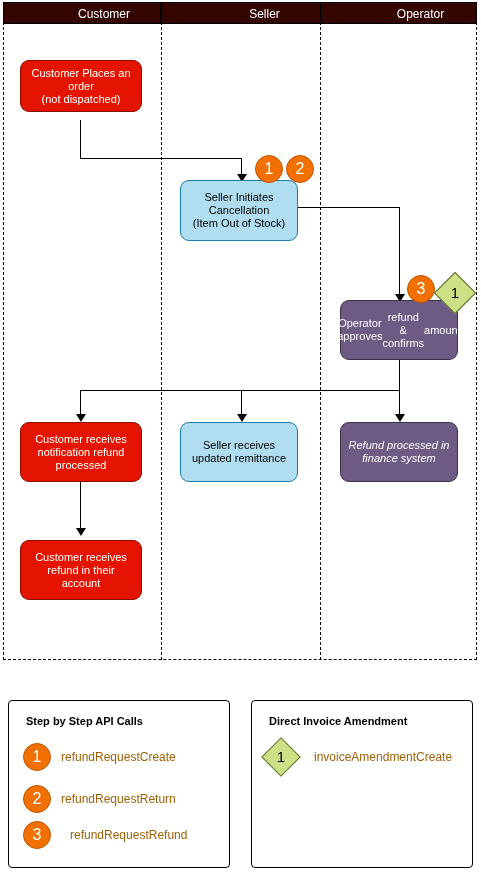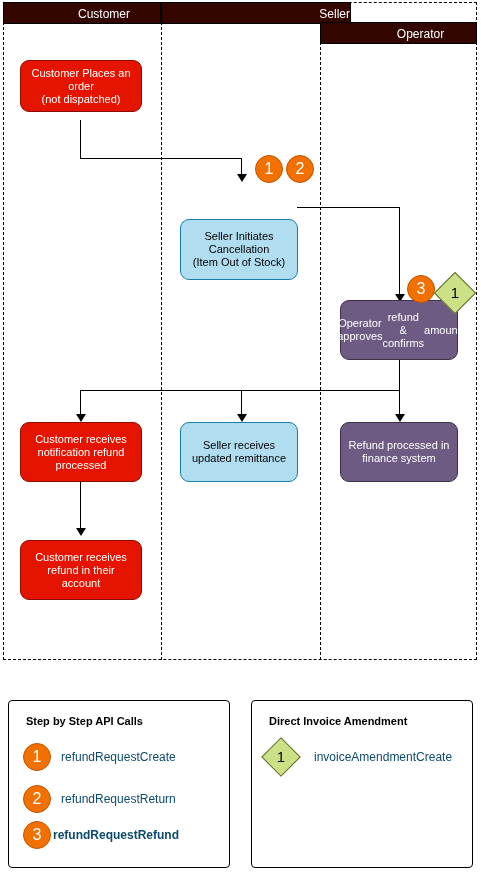--- a/index.html
+++ b/index.html
@@ -199,40 +199,40 @@
     color: #000000;
     font-size: 15px;
     transform: rotate(-45deg);
   }
   .legend-label {
     position: absolute;
     top: 0;
     height: 28px;
     line-height: 28px;
     font-size: 12px;
-    color: #0c4a6e;
+    color: #a16207;
     white-space: nowrap;
   }
 </style>
 </head>
 <body>
 
 <div id="swimlane">
 
   <div class="lane-border"></div>
   <div class="lane-divider" style="left:158px;"></div>
   <div class="lane-divider" style="left:317px;"></div>
 
   <div class="lane-head" style="left:0px;width:158px;">
     <span>Customer</span>
   </div>
-  <div class="lane-head" style="left:158px;width:190px;text-align:right;">
+  <div class="lane-head" style="left:158px;width:163px;">
     <span>Seller</span>
   </div>
-  <div class="lane-head" style="left:317px;width:157px;margin-top:20px;">
+  <div class="lane-head" style="left:317px;width:157px;">
     <span>Operator</span>
   </div>
 
   <div class="conn v" style="left:77px;top:118px;height:38px;"></div>
   <div class="conn h" style="left:77px;top:156px;width:162px;"></div>
   <div class="conn v" style="left:238px;top:156px;height:20px;"></div>
   <div class="arrow-down" style="left:234px;top:172px;"></div>
 
   <div class="conn h" style="left:294px;top:205px;width:102px;"></div>
   <div class="conn v" style="left:396px;top:205px;height:91px;"></div>
@@ -249,21 +249,21 @@
 
   <div class="conn v" style="left:77px;top:480px;height:48px;"></div>
   <div class="arrow-down" style="left:73px;top:526px;"></div>
 
   <div class="node red" style="left:17px;top:58px;width:122px;height:52px;flex-direction:column;">
     <span>Customer Places an</span>
     <span>order</span>
     <span>(not dispatched)</span>
   </div>
 
-  <div class="node blue" style="left:177px;top:178px;width:118px;height:61px;flex-direction:column;margin-top:39px;">
+  <div class="node blue" style="left:177px;top:178px;width:118px;height:61px;flex-direction:column;">
     <span>Seller Initiates</span>
     <span>Cancellation</span>
     <span>(Item Out of Stock)</span>
   </div>
 
   <div class="node purple" style="left:337px;top:298px;width:118px;height:60px;flex-direction:row;">
     <span>Operator approves</span>
     <span>refund &amp; confirms</span>
     <span>amount</span>
   </div>
@@ -272,21 +272,21 @@
     <span>Customer receives</span>
     <span>notification refund</span>
     <span>processed</span>
   </div>
 
   <div class="node blue" style="left:177px;top:420px;width:118px;height:60px;flex-direction:column;">
     <span>Seller receives</span>
     <span>updated remittance</span>
   </div>
 
-  <div class="node purple" style="left:337px;top:420px;width:118px;height:60px;flex-direction:column;">
+  <div class="node purple" style="left:337px;top:420px;width:118px;height:60px;flex-direction:column;font-style:italic;">
     <span>Refund processed in</span>
     <span>finance system</span>
   </div>
 
   <div class="node red" style="left:17px;top:538px;width:122px;height:60px;flex-direction:column;">
     <span>Customer receives</span>
     <span>refund in their</span>
     <span>account</span>
   </div>
 
@@ -319,21 +319,21 @@
     <div class="legend-badge-circle">
       <span>2</span>
     </div>
     <div class="legend-label" style="left:52px;">refundRequestReturn</div>
   </div>
 
   <div class="legend-row" style="top:120px;">
     <div class="legend-badge-circle">
       <span>3</span>
     </div>
-    <div class="legend-label" style="left:44px;font-weight:bold;">refundRequestRefund</div>
+    <div class="legend-label" style="left:61px;">refundRequestRefund</div>
   </div>
 </div>
 
 <div class="legend" style="left:251px;top:700px;width:222px;height:168px;">
   <div class="legend-title">Direct Invoice Amendment</div>
 
   <div class="legend-row" style="top:42px;">
     <div class="legend-badge-diamond">
       <span>1</span>
     </div>

